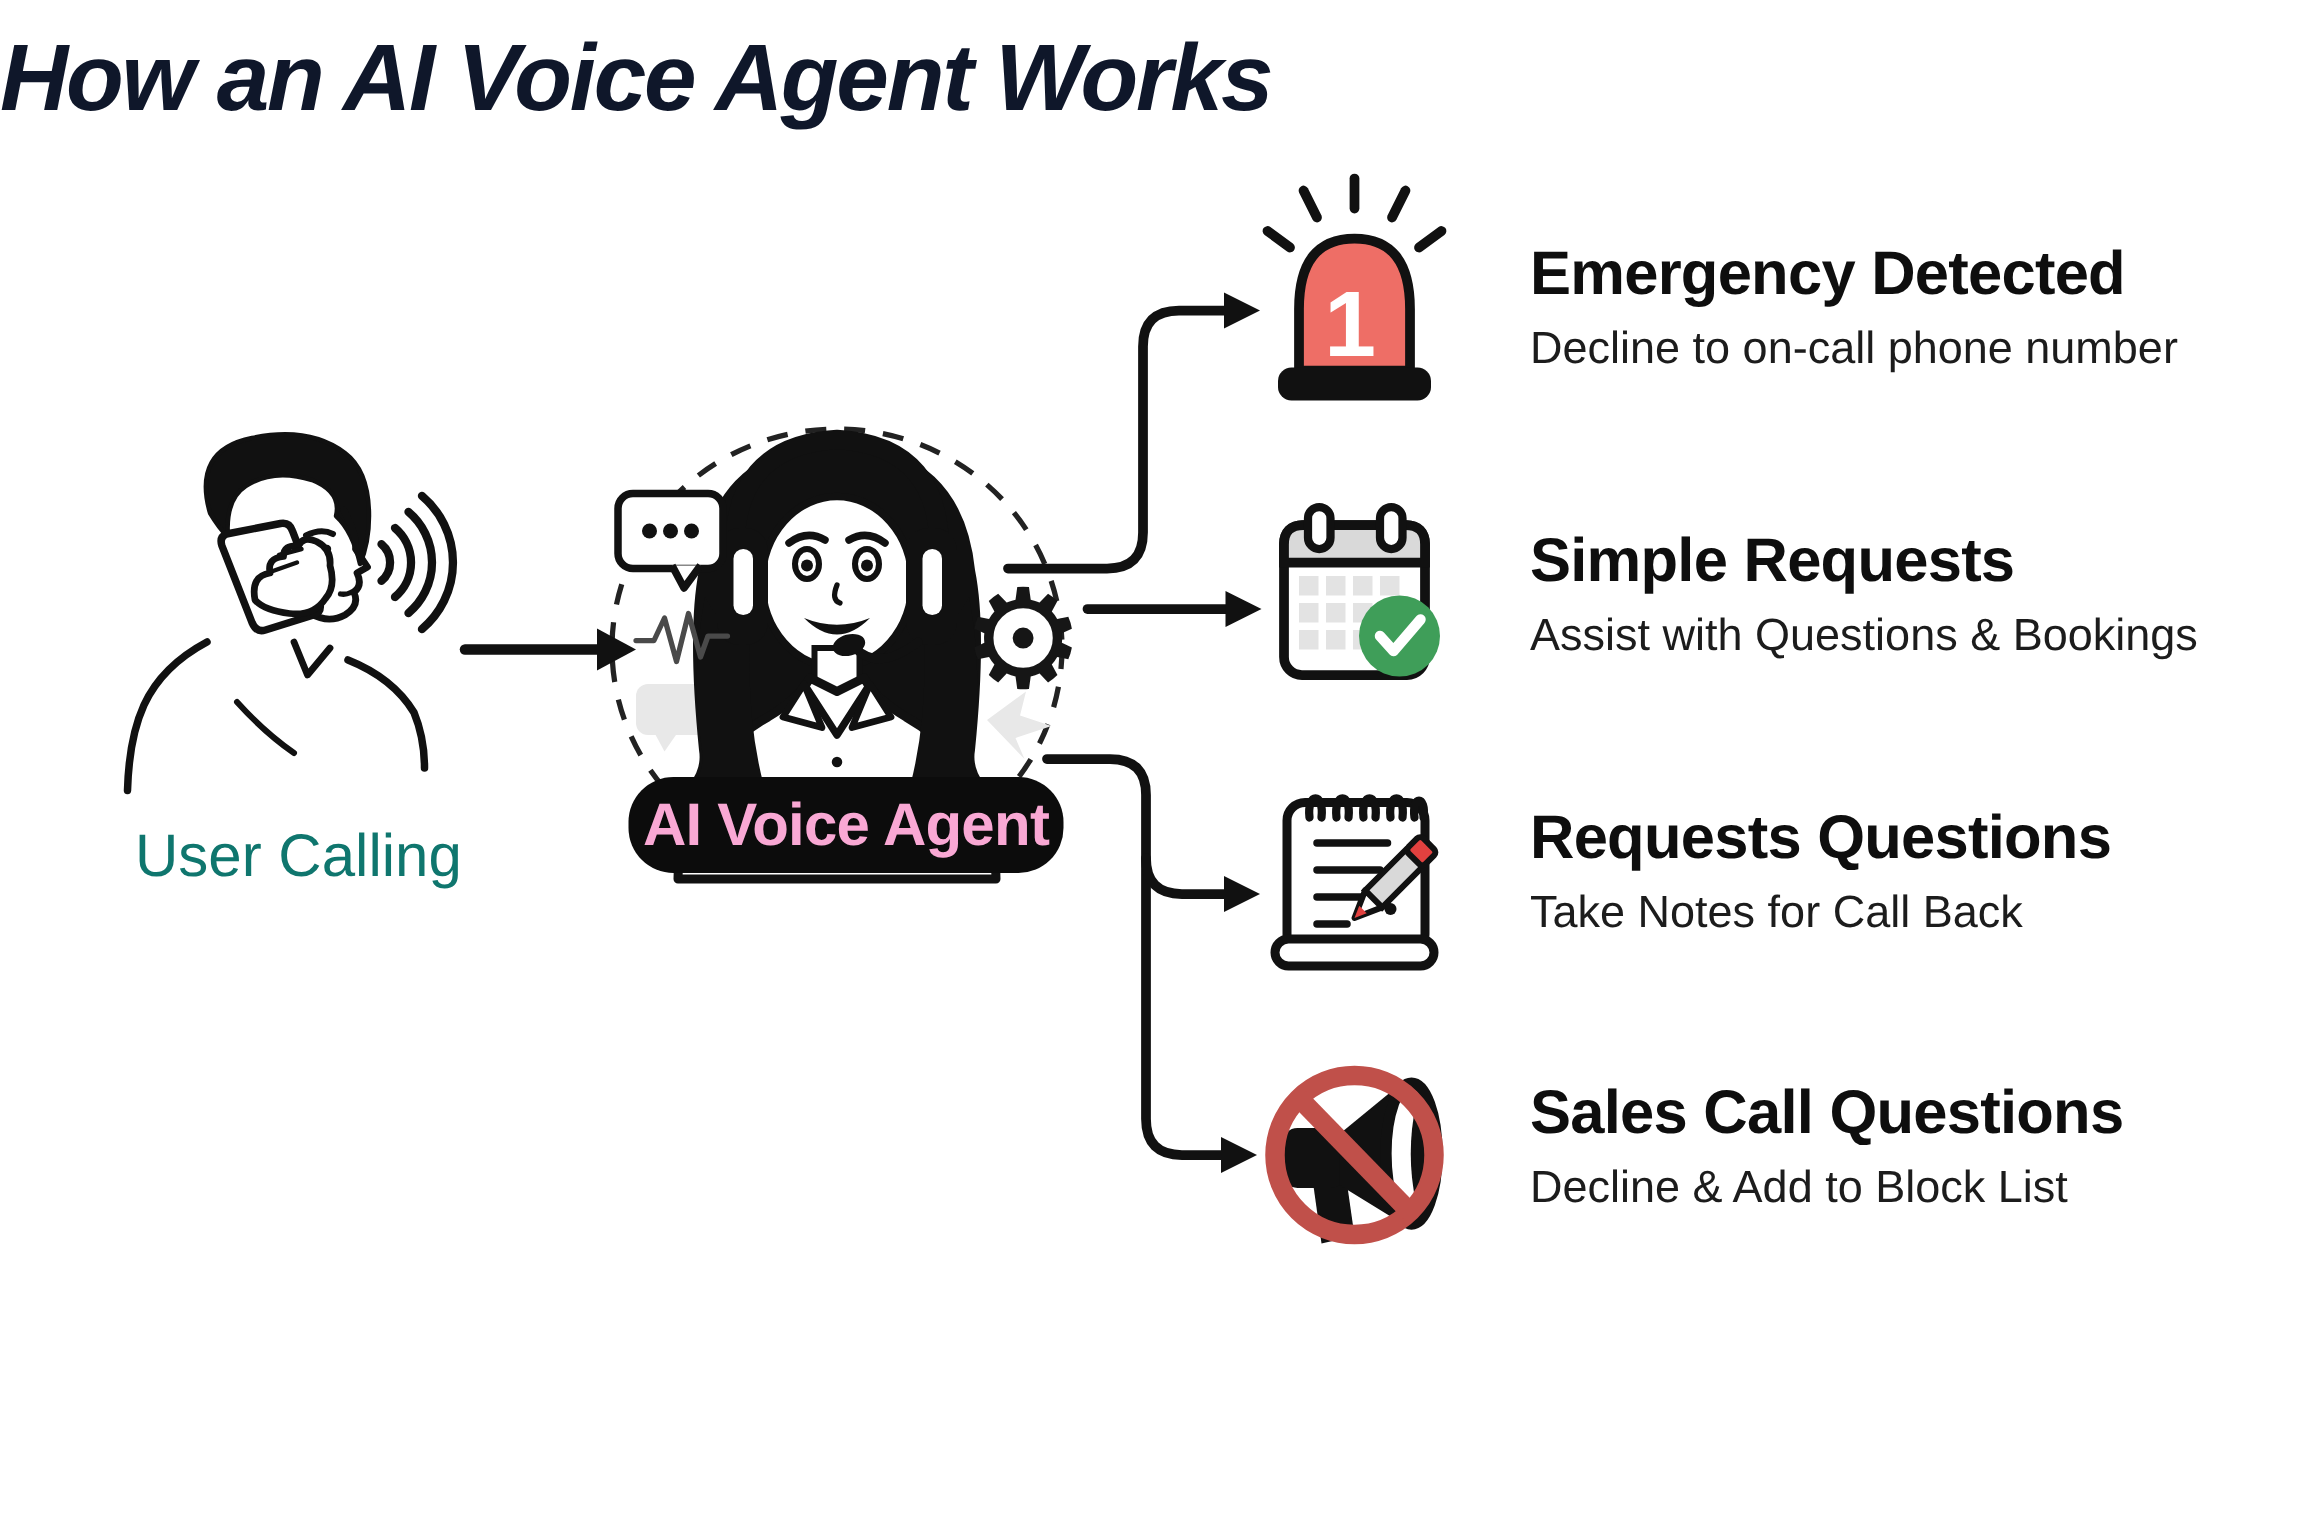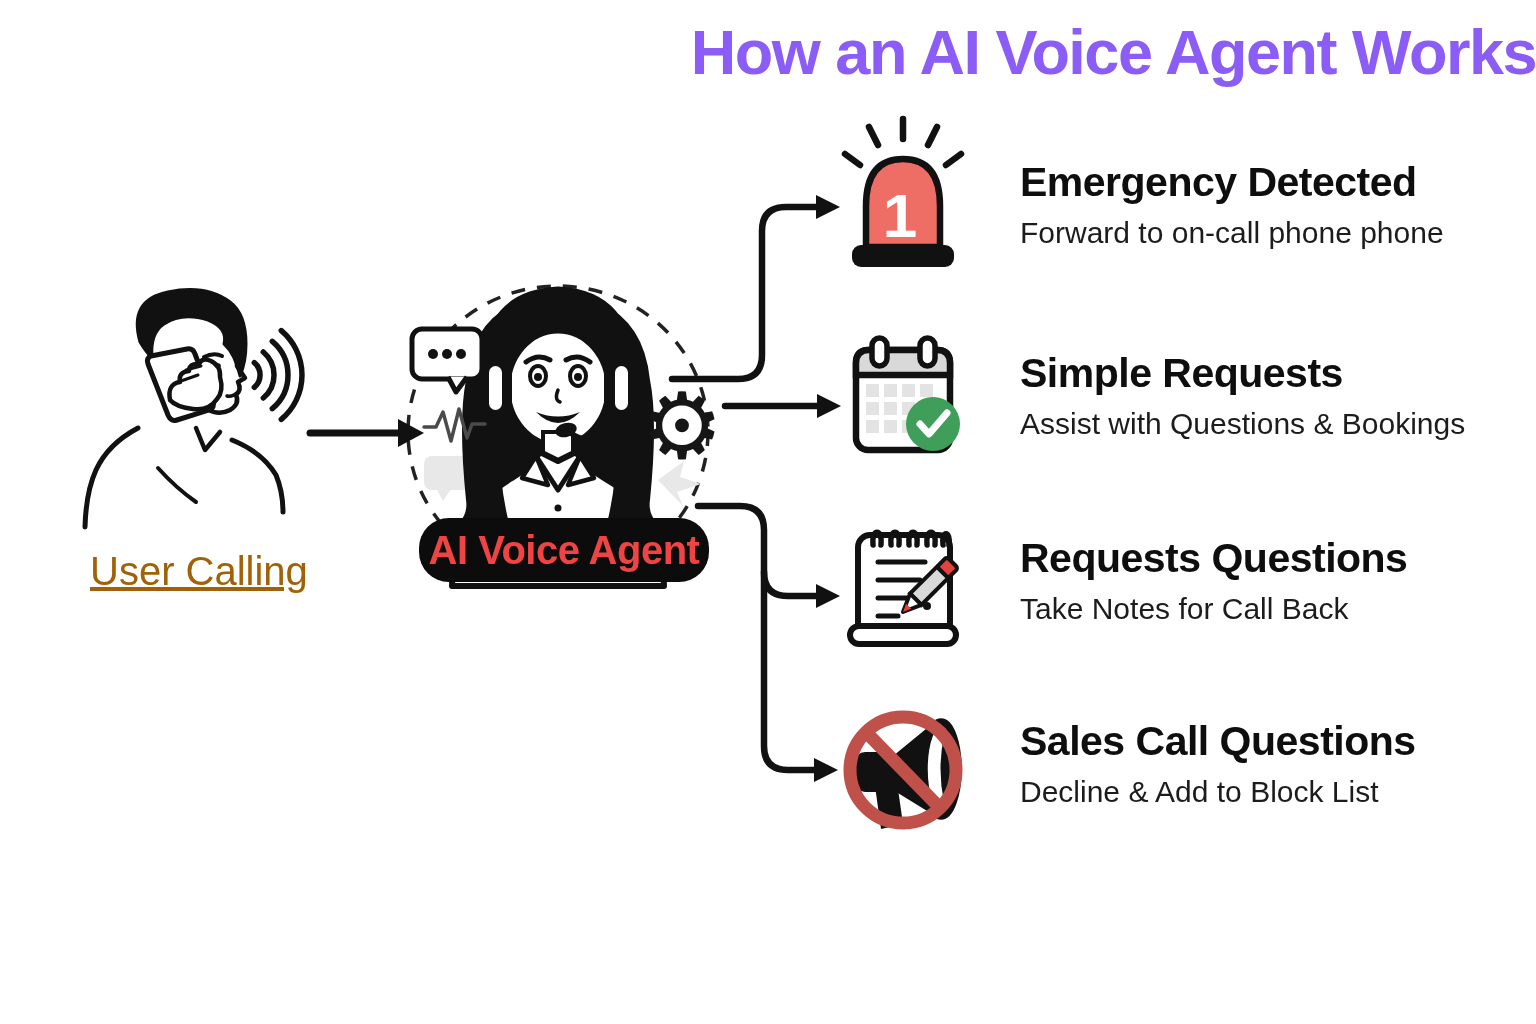--- a/index.html
+++ b/index.html
@@ -1,32 +1,32 @@
 <!DOCTYPE html>
 <html><head>
 <meta charset="utf-8">
 <style>
   html,body{margin:0;padding:0;background:#fff;}
   .canvas{
     position:relative;width:1536px;height:1024px;background:#ffffff;overflow:hidden;
     font-family:"Liberation Sans", sans-serif;color:#111;
   }
   .main-title{
-    position:absolute;left:0;right:0;top:16px;text-align:right;
-    font-size:63px;font-weight:800;letter-spacing:-1.5px;color:#8b5cf6;
+    position:absolute;left:0;right:0;top:16px;text-align:left;
+    font-size:63px;font-weight:800;letter-spacing:-1.5px;color:#0f172a;font-style:italic;
   }
   #diagram{position:absolute;left:0;top:0;z-index:1;}
   .caller-label{
-    position:absolute;left:90px;top:549px;font-size:40px;font-weight:400;color:#a16207;z-index:2;text-decoration:underline;
+    position:absolute;left:90px;top:549px;font-size:40px;font-weight:400;color:#0f766e;z-index:2;
   }
   .agent-pill{
     position:absolute;left:419px;top:518px;width:290px;height:64px;z-index:3;
     background:#0c0c0c;border-radius:30px;display:flex;align-items:center;justify-content:center;
   }
-  .agent-pill span{color:#ef4444;font-size:40px;font-weight:700;letter-spacing:-0.5px;}
+  .agent-pill span{color:#f9a8d4;font-size:40px;font-weight:700;letter-spacing:-0.5px;}
   .outcome-text{position:absolute;left:1020px;z-index:2;}
   .outcome-text .row-title{font-size:41px;font-weight:700;letter-spacing:-0.5px;color:#0e0e0e;line-height:1.12;}
   .outcome-text .row-sub{font-size:30px;font-weight:400;color:#1c1c1c;margin-top:10px;line-height:1.1;}
   .ot-1{top:160px;} .ot-2{top:351px;} .ot-3{top:536px;} .ot-4{top:719px;}
 </style>
 </head>
 <body>
 
 <div class="canvas">
 
@@ -213,21 +213,21 @@
   </svg>
 
   <div class="caller-label">User Calling</div>
 
   <div class="agent-pill">
     <span>AI Voice Agent</span>
   </div>
 
   <div class="outcome-text ot-1">
     <div class="row-title">Emergency Detected</div>
-    <div class="row-sub">Forward to on-call phone phone</div>
+    <div class="row-sub">Decline to on-call phone number</div>
   </div>
   <div class="outcome-text ot-2">
     <div class="row-title">Simple Requests</div>
     <div class="row-sub">Assist with Questions &amp; Bookings</div>
   </div>
   <div class="outcome-text ot-3">
     <div class="row-title">Requests Questions</div>
     <div class="row-sub">Take Notes for Call Back</div>
   </div>
   <div class="outcome-text ot-4">

